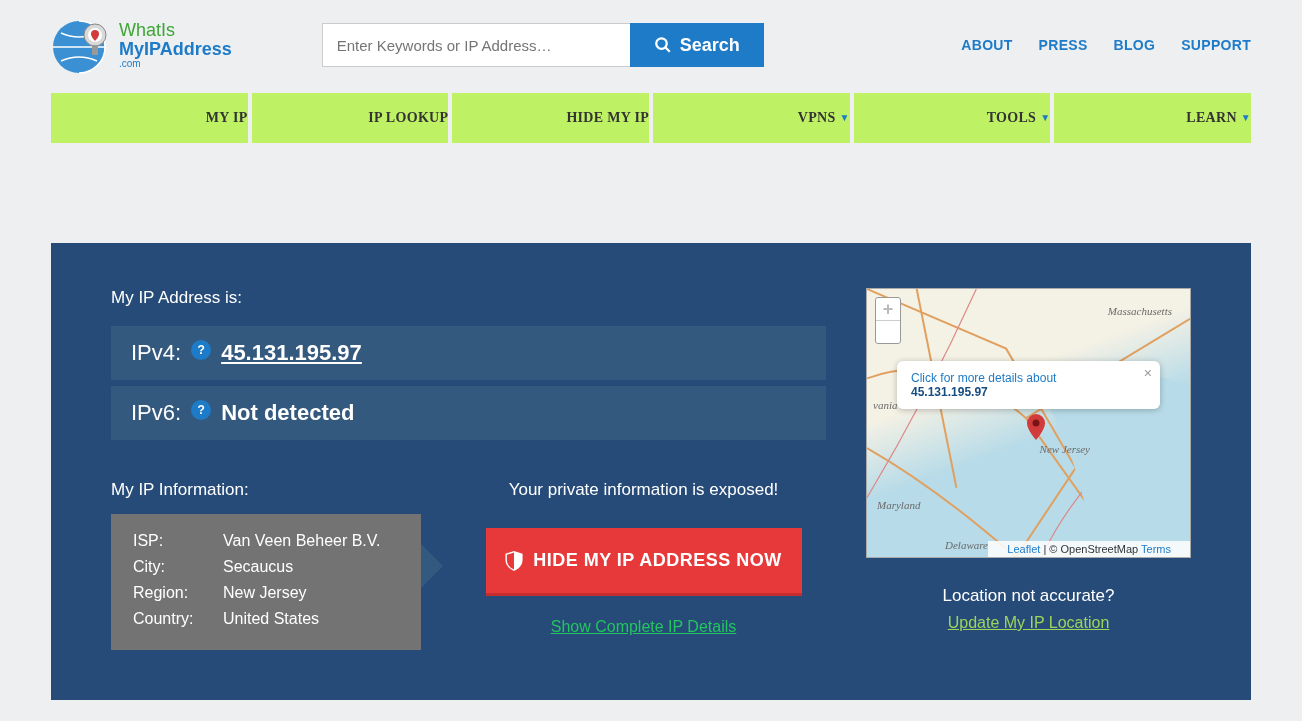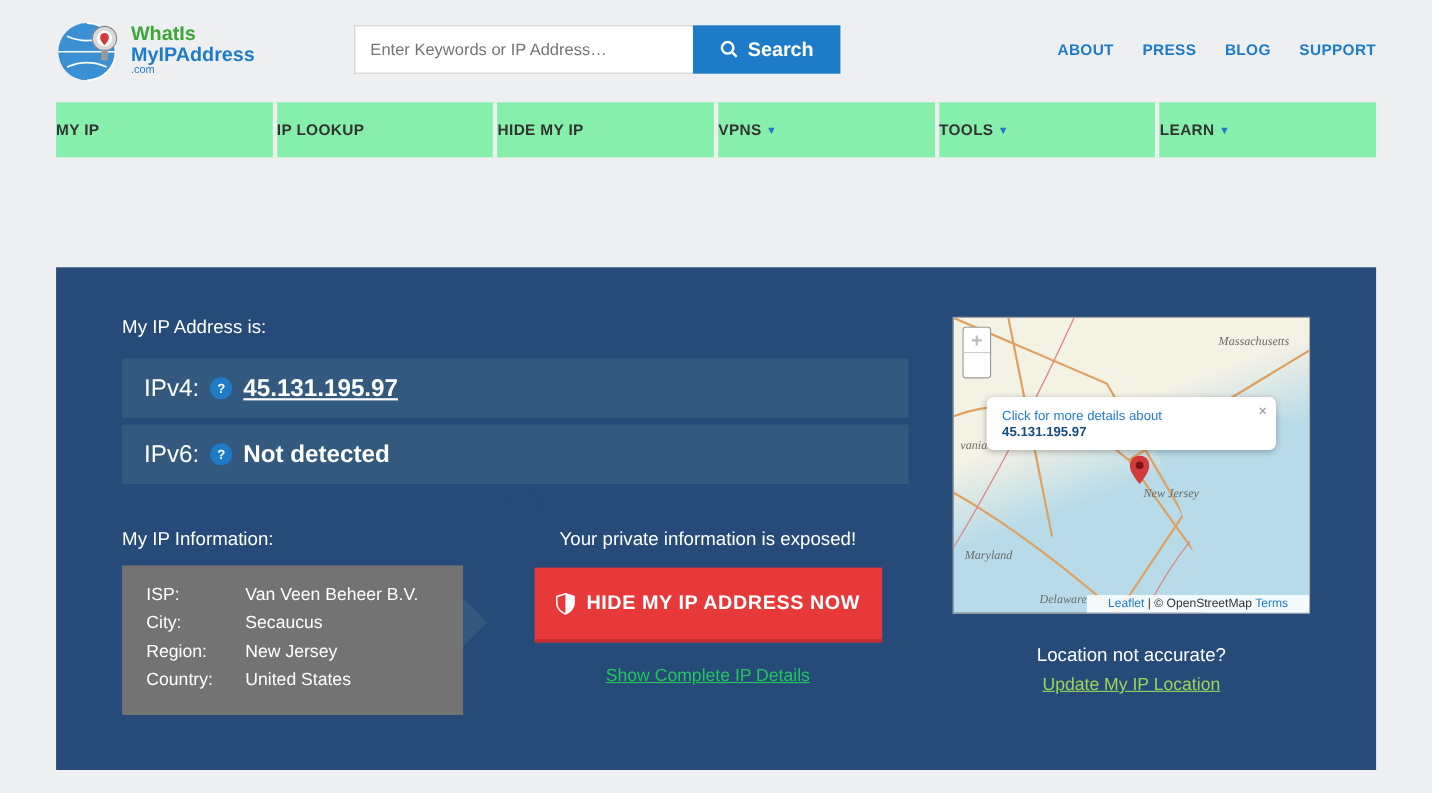--- a/index.html
+++ b/index.html
@@ -2,47 +2,47 @@
 <html><head>
 <meta charset="utf-8">
 <style>
 * { margin: 0; padding: 0; box-sizing: border-box; }
 body { font-family: Arial, Helvetica, sans-serif; background: #edeff1; color: #333; }
 .header { max-width: 1200px; margin: 0 auto; padding: 15px 0 0; }
 .header-top { display: flex; align-items: center; gap: 30px; }
 .logo { display: flex; align-items: center; gap: 8px; text-decoration: none; }
 .logo-globe { width: 60px; height: 60px; }
 .logo-text { display: flex; flex-direction: column; line-height: 1.05; }
-.logo-text .l1 { color: #3ea635; font-weight: bold; font-size: 18px; }
+.logo-text .l1 { color: #3ea635; font-weight: normal; font-size: 18px; }
 .logo-text .l2 { color: #1e7bc8; font-weight: bold; font-size: 18px; }
 .logo-text .l3 { color: #1e7bc8; font-size: 10px; text-align: left; }
 .search-wrap { display: flex; flex: 0 0 auto; margin-left: 60px;}
 .search-input { width: 308px; height: 44px; border: 1px solid #ccc; border-right: none; padding: 0 14px; font-size: 15px; color: #888; }
 .search-btn { background: #1e7bc8; color: #fff; border: none; height: 44px; padding: 0 24px; font-size: 18px; font-weight: bold; cursor: pointer; display:flex; align-items:center; gap:8px;}
 .top-links { margin-left: auto; display: flex; gap: 26px; }
 .top-links a { color: #1e7bc8; font-weight: bold; font-size: 14px; text-decoration: none; letter-spacing: .3px;}
 .nav { max-width: 1200px; margin: 18px auto 0; display: flex; }
-.nav-item { flex: 1; background: #86efac; text-align: left; padding: 17px 0; font-weight: bold; font-size: 14px; color: #333; border-right: 4px solid #edeff1; cursor: pointer; letter-spacing: .3px;}
+.nav-item { flex: 1; background: #bef264; text-align: right; padding: 17px 0; font-weight: bold; font-size: 14px; color: #333; border-right: 4px solid #edeff1; cursor: pointer; letter-spacing: .3px; font-family: Liberation Serif, serif;}
 .nav-item:last-child { border-right: none; }
 .nav-arrow { color: #1e7bc8; font-size: 10px; margin-left:4px; vertical-align: 1px;}
 .panel { max-width: 1200px; margin: 100px auto 25px; background: #264b78; padding: 45px 60px 50px; color: #fff; display:flex; gap: 40px; }
 .left-col { flex: 1; }
 .title { font-size: 17px; margin-bottom: 18px; }
-.ip-box { background: #34597f; padding: 14px 20px; font-size: 22px; font-weight: bold; margin-bottom: 6px; display:flex; align-items:center; gap:10px;}
+.ip-box { background: #34597f; padding: 14px 20px; font-size: 22px; font-weight: bold; margin-bottom: 6px; display:flex; align-items:flex-start; gap:10px;}
 .ip-box .lbl { font-weight: normal; }
 .ip-box .val { text-decoration: underline; cursor:pointer;}
 .ip-box .nd { }
 .help { width:20px; height:20px; border-radius:50%; background:#1e7bc8; color:#fff; display:inline-flex; align-items:center; justify-content:center; font-size:12px; font-weight:bold; cursor:pointer;}
 .info-row { display: flex; gap: 40px; margin-top: 40px; align-items:flex-start;}
 .info-block { background: #737373; padding: 18px 22px 22px; width: 310px; position: relative;}
 .info-block::after { content:""; position:absolute; right:-22px; top:30px; border:22px solid transparent; border-left-color:#34597f; border-right:0;}
 .info-title { font-size: 17px; margin-bottom: 14px; }
 .info-grid { display: grid; grid-template-columns: 90px 1fr; row-gap: 8px; font-size: 16px; }
 .cta-col { flex:1; text-align:center;}
-.exposed { font-size: 17px; margin-bottom: 16px; margin-top: 0;}
+.exposed { font-size: 17px; margin-bottom: 28px; margin-top: 0;}
 .hide-btn { background: #e7393a; color:#fff; border:none; width: 316px; padding: 22px 0; font-size: 18px; font-weight:bold; letter-spacing:.5px; cursor:pointer; display:inline-flex; align-items:center; justify-content:center; gap:10px; border-bottom: 3px solid #c52e2f;}
 .details-link { display:block; margin-top: 22px; color:#22c55e; text-decoration: underline; font-size:16px;}
 .map-col { width: 325px; }
 .map { width: 325px; height: 270px; position:relative; background: linear-gradient(160deg,#f4f1e5 35%,#b7dbe8 55%,#b7dbe8); border:1px solid #aaa; overflow:hidden;}
 .map-roads { position:absolute; inset:0;}
 .zoom-ctrl { position:absolute; top:8px; left:8px; background:#fff; border:1px solid #999; border-radius:3px; width:26px;}
 .zoom-ctrl div { text-align:center; font-size:18px; font-weight:bold; line-height:22px; cursor:pointer;}
 .zoom-ctrl .zin { color:#bbb; border-bottom:1px solid #ccc;}
 .popup { position:absolute; top:72px; left:30px; right:30px; background:#fff; border-radius:6px; padding:10px 26px 10px 14px; font-size:12px; color:#1e7bc8; box-shadow:0 1px 6px rgba(0,0,0,.25);}
 .popup b { color:#164d80;}

